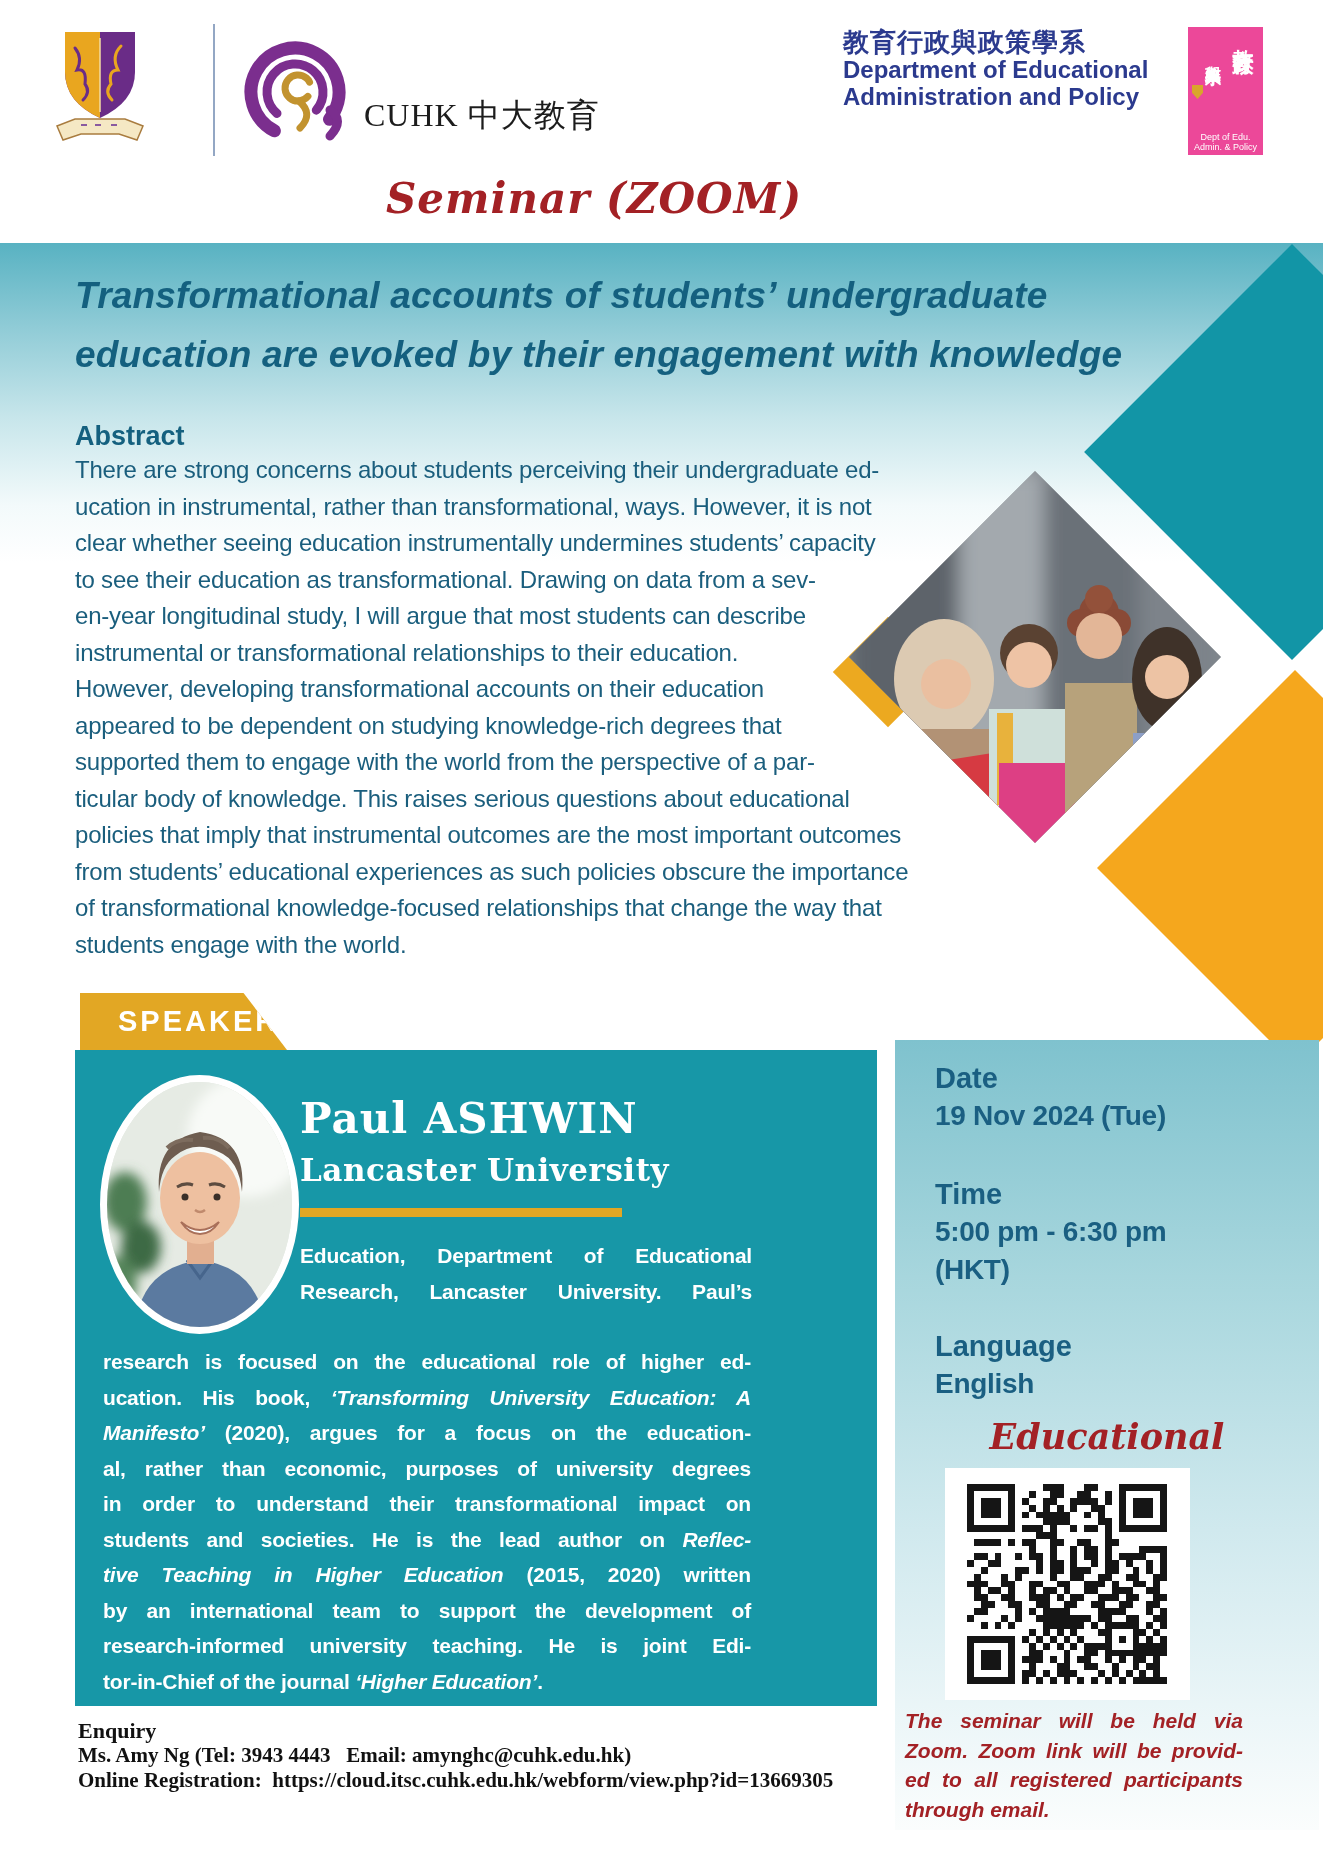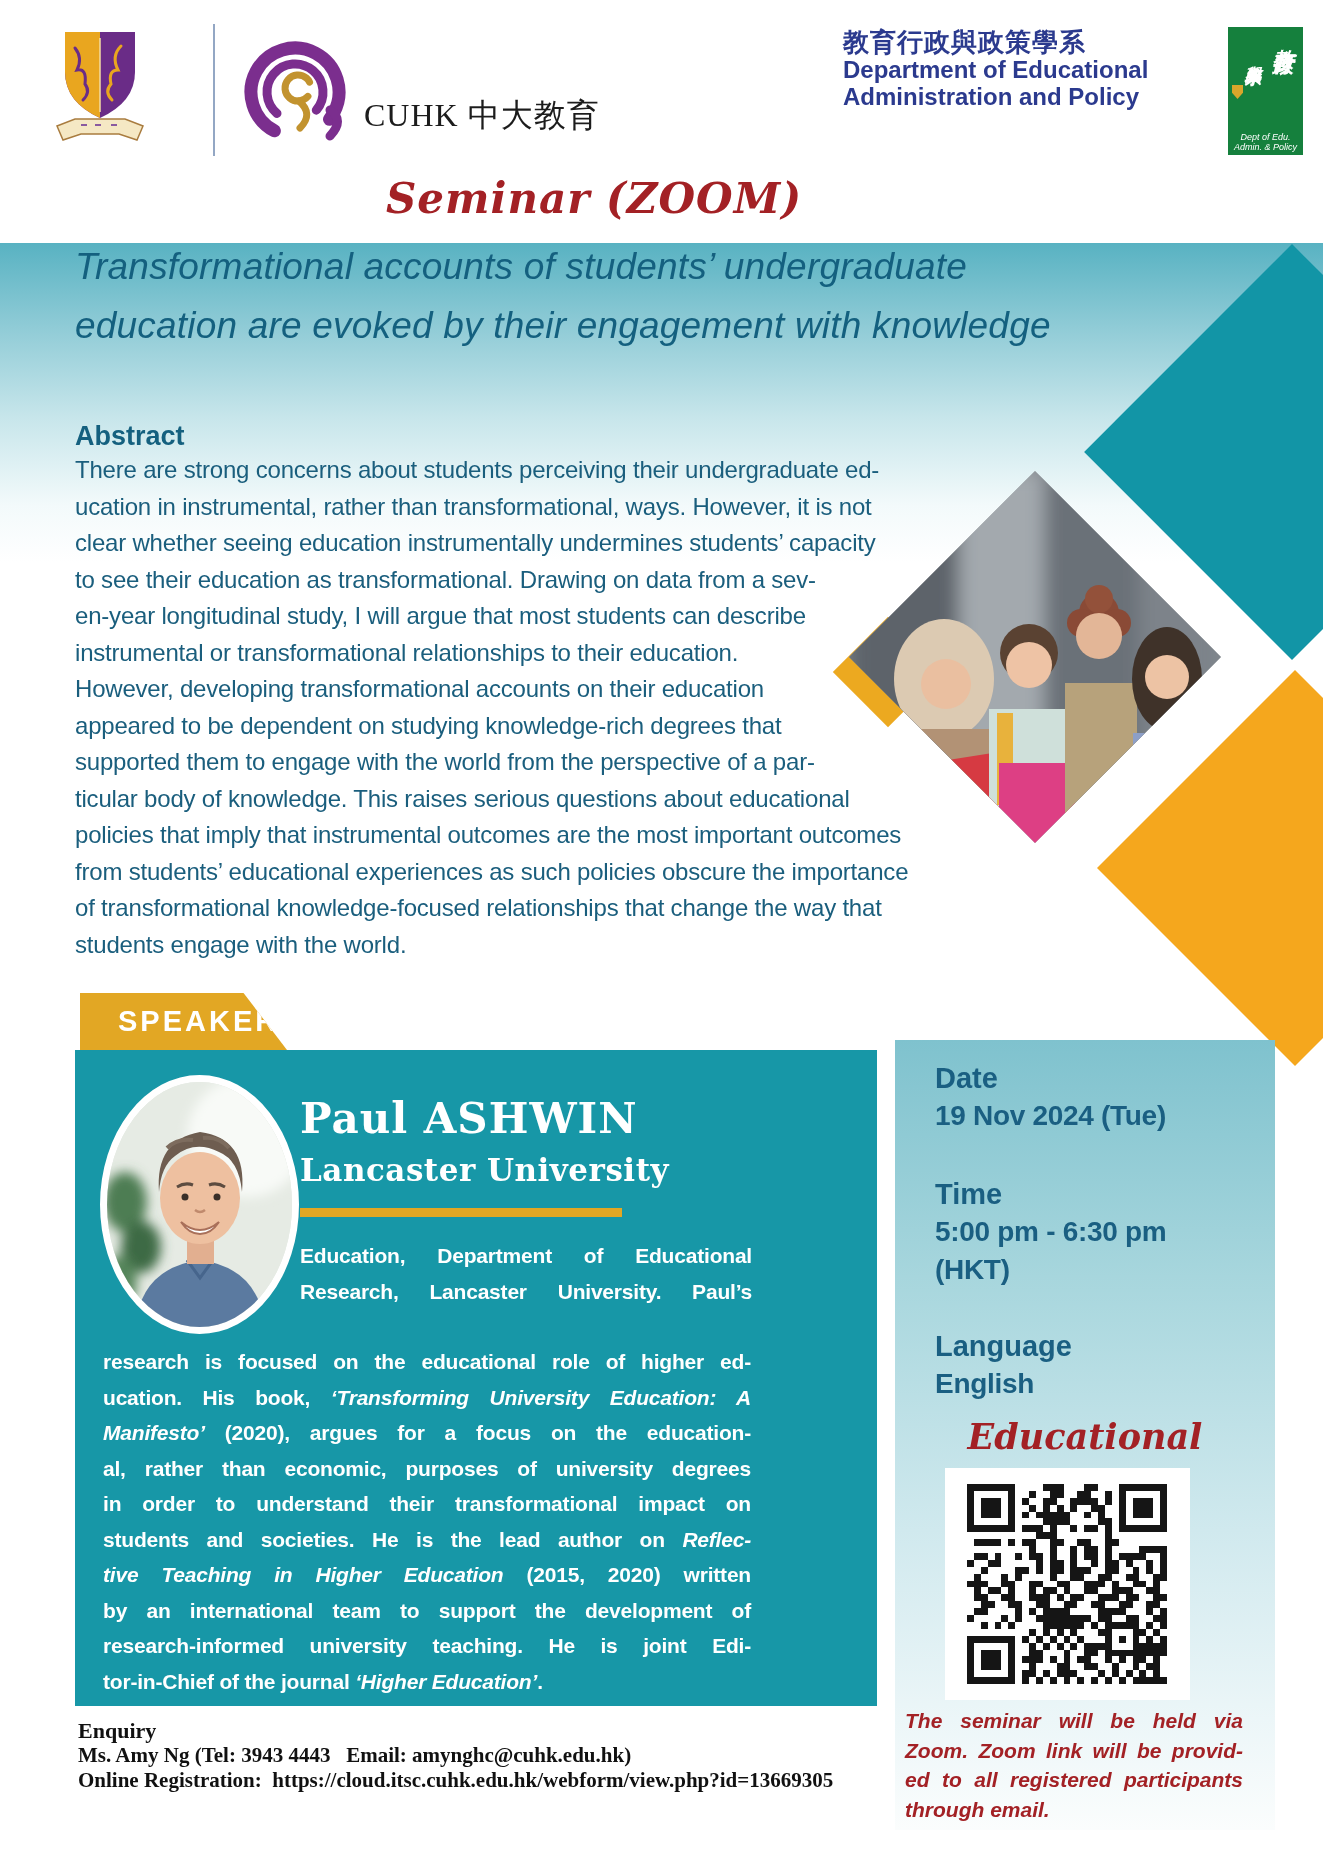--- a/index.html
+++ b/index.html
@@ -9,40 +9,40 @@
   
   .shield-svg{position:absolute;left:55px;top:28px;width:90px;height:122px;}
   .header-divider{position:absolute;left:213px;top:24px;width:2px;height:132px;background:#93a7c4;}
   .swirl-svg{position:absolute;left:242px;top:34px;width:106px;height:116px;}
   .faculty-name{position:absolute;left:364px;top:52px;font-family:"Liberation Serif",serif;
                 font-size:34px;color:#1c1c1c;letter-spacing:.5px;}
   .faculty-cuhk{position:absolute;left:364px;top:94px;font-family:"Liberation Serif",serif;
                 font-size:32px;color:#1c1c1c;letter-spacing:1px;}
   .dept-zh{position:absolute;left:843px;top:25px;font-size:26px;font-weight:bold;color:#2b3a8e;letter-spacing:1px;}
   .dept-en{position:absolute;left:843px;top:56px;font-size:24px;font-weight:bold;color:#2b3a8e;line-height:27px;}
-  .dept-logo{position:absolute;left:1228px;top:27px;width:75px;height:128px;background:#15803d;font-style:italic;}
+  .dept-logo{position:absolute;left:1188px;top:27px;width:75px;height:128px;background:#ec4899;}
   .dept-logo .colR{position:absolute;right:6px;top:5px;writing-mode:vertical-rl;color:#fff;
                    font-family:"Liberation Serif",serif;font-weight:bold;font-size:21px;letter-spacing:2px;}
   .dept-logo .colL{position:absolute;left:14px;top:26px;writing-mode:vertical-rl;color:#fff;
                    font-family:"Liberation Serif",serif;font-weight:bold;font-size:16px;letter-spacing:1px;}
   .dept-logo .emblem{position:absolute;left:4px;top:58px;width:11px;height:14px;background:#d9a62b;
                    clip-path:polygon(0 0,100% 0,100% 55%,50% 100%,0 55%);}
   .dept-logo .cap{position:absolute;left:0;bottom:3px;width:100%;text-align:center;color:#fff;
                    font-size:9px;line-height:10px;}
 
   
   .seminar-heading{position:absolute;left:0;top:174px;width:1140px;text-align:center;
       font-family:"DejaVu Serif",serif;font-style:italic;font-weight:bold;
       font-size:42px;color:#a32125;letter-spacing:1px;padding-left:24px;}
 
   
   .banner{position:absolute;left:0;top:243px;width:1323px;height:320px;
       background:linear-gradient(180deg,#58b2c2 0%,#8fcbd6 26%,#c8e6eb 55%,#f3fafb 82%,#ffffff 100%);}
-  .title-line{position:absolute;left:75px;font-weight:normal;font-style:italic;
-      font-size:37px;color:#14607f;letter-spacing:.2px;white-space:nowrap;}
+  .title-line{position:absolute;left:75px;font-weight:bold;font-style:italic;
+      font-size:37px;color:#14607f;letter-spacing:.2px;white-space:nowrap;margin-top:29px;}
   .title-line.l1{top:246px;} .title-line.l2{top:305px;}
 
   
   .diamond{position:absolute;}
   .diamond.teal{left:1145px;top:305px;width:294px;height:294px;background:#1295a6;transform:rotate(45deg);}
   .diamond.yellow-small{left:849px;top:633px;width:78px;height:78px;background:#eca920;transform:rotate(45deg);}
   .diamond.orange{left:1155px;top:728px;width:280px;height:280px;background:#f5a71d;transform:rotate(45deg);}
   .photo-diamond{position:absolute;left:849px;top:471px;width:372px;height:372px;
       clip-path:polygon(50% 0,100% 50%,50% 100%,0 50%);overflow:hidden;}
 
@@ -66,21 +66,21 @@
       font-weight:bold;font-size:31px;color:#fff;letter-spacing:.5px;white-space:nowrap;}
   .gold-bar{position:absolute;left:300px;top:1208px;width:322px;height:9px;background:#e2a724;}
   .bio{color:#fff;font-size:21px;font-weight:bold;line-height:35.5px;letter-spacing:-.2px;}
   .bio-indented{position:absolute;left:300px;top:1238px;width:452px;}
   .bio-full{position:absolute;left:103px;top:1344px;width:648px;}
   .jlines .line{text-align:justify;text-align-last:justify;}
   .jlines.last-left .line:last-child{text-align-last:left;}
   .it{font-style:italic;}
 
   
-  .sidebar{position:absolute;left:895px;top:1040px;width:380px;height:790px;
+  .sidebar{position:absolute;left:895px;top:1040px;width:424px;height:790px;
       background:linear-gradient(180deg,#7fc2ce 0%,#a7d6dd 30%,#d0e9ee 62%,#ecf6f8 86%,#fbfdfd 100%);}
   .detail{position:absolute;left:40px;color:#1a5f82;font-weight:bold;white-space:nowrap;}
   .detail.label{font-size:29px;}
   .detail.value{font-size:28px;letter-spacing:-.3px;}
   .registration-heading{position:absolute;left:0;top:376px;width:100%;text-align:center;
       font-family:"DejaVu Serif",serif;font-style:italic;font-weight:bold;font-size:35px;color:#a32125;}
   .qr-box{position:absolute;left:50px;top:428px;width:245px;height:232px;background:#fff;}
   .qr-box svg{position:absolute;left:22px;top:16px;width:200px;height:200px;shape-rendering:crispEdges;}
   .zoom-note{position:absolute;left:10px;top:666px;width:338px;color:#a32125;
       font-size:21px;font-weight:bold;font-style:italic;line-height:29.5px;}

